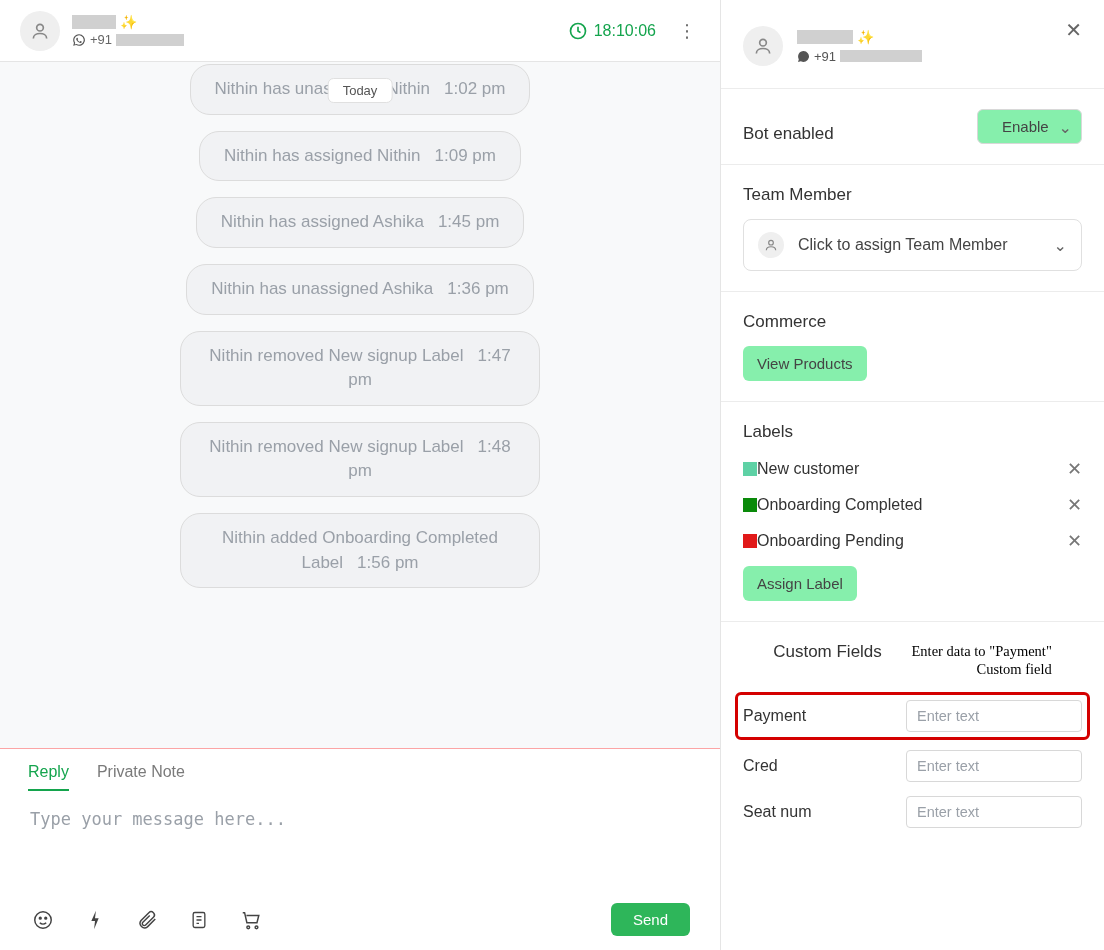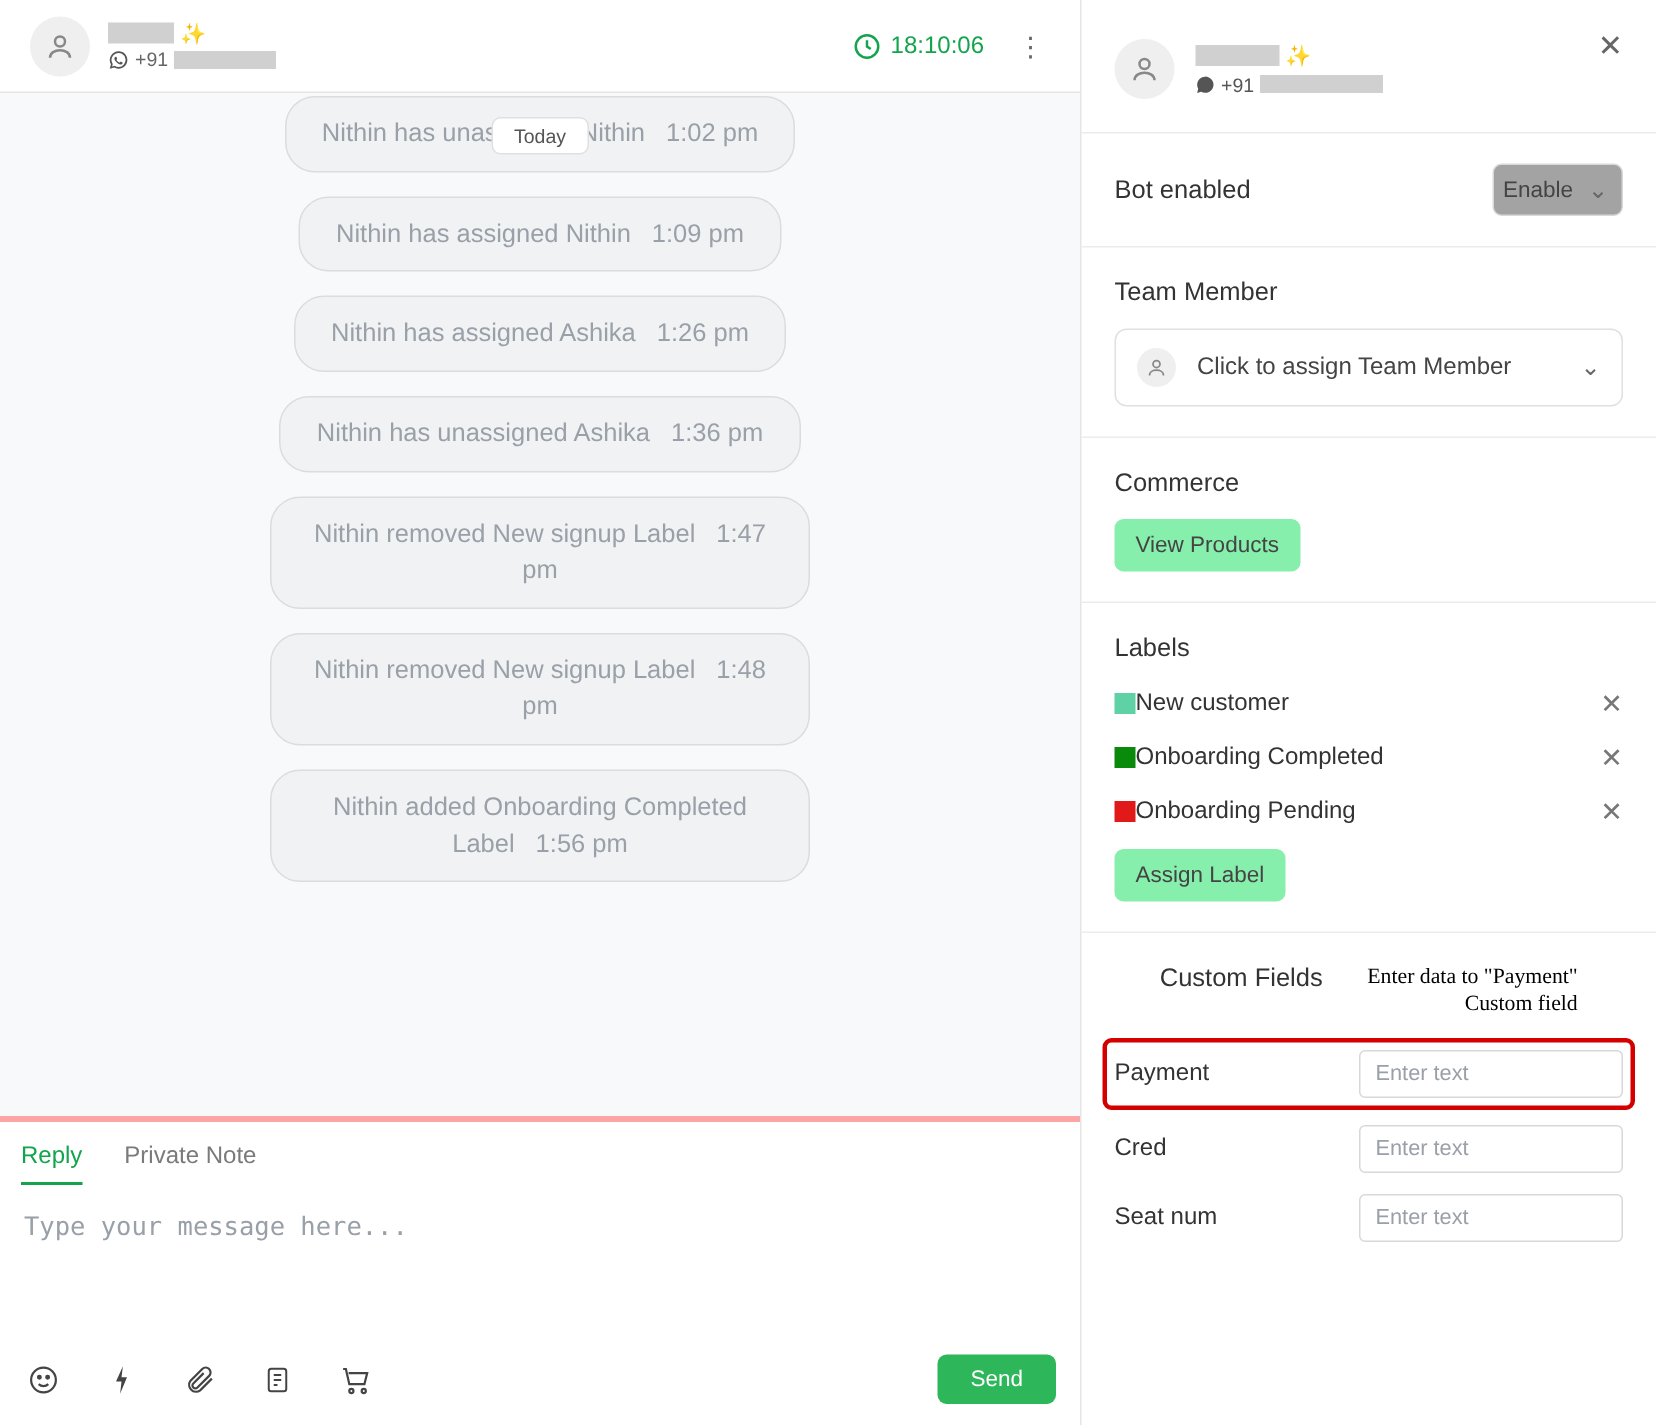--- a/index.html
+++ b/index.html
@@ -18,21 +18,21 @@
   .header-right { display:flex; align-items:center; gap:18px; }
   .clock-time { color:#14a44d; font-size:16px; font-weight:500; display:flex; align-items:center; gap:6px;}
   .more-btn { color:#666; font-size:18px; cursor:pointer; padding:4px;}
   
   .chat-body { flex:1; overflow:hidden; position:relative; padding: 10px 0; }
   .date-chip { position:absolute; top:16px; left:50%; transform:translateX(-50%); background:#fff; border:1px solid #e0e0e0; border-radius:6px; padding:4px 14px; font-size:13px; color:#555; z-index:2;}
   .sys-list { display:flex; flex-direction:column; align-items:center; gap:16px; padding-top:0;}
   .sys-msg { border:1px solid #dcdcdc; background:#f1f2f4; border-radius:20px; padding:12px 24px; color:#9aa0a8; font-size:17px; max-width:360px; text-align:center; line-height:1.45;}
   .sys-msg .time { margin-left:14px; }
 
-  .composer { background:#fff; border-top:4px solid #fca5a5; padding:0 14px; }
+  .composer { background:#fff; border-top:1px solid #fca5a5; padding:0 28px; }
   .tabs { display:flex; gap:28px; padding-top:14px; }
   .tab { font-size:16px; color:#7a7a7a; padding-bottom:8px; cursor:pointer; }
   .tab.active { color:#14a44d; border-bottom:2px solid #14a44d; }
   .compose-input { width:100%; border:none; outline:none; font-size:16px; color:#333; padding:18px 2px 10px; min-height:104px; resize:none; background:transparent;}
   .compose-input::placeholder{ color:#9aa0a8; font-size:17px;}
   .compose-bar { display:flex; align-items:center; justify-content:space-between; padding:4px 2px 14px; }
   .icon-row { display:flex; gap:26px; color:#555; font-size:20px;}
   .icon-row .ic { cursor:pointer; width:26px; height:26px; display:flex; align-items:center; justify-content:center;}
   .send-btn { background:#2eb65a; color:#fff; border:none; border-radius:6px; padding:8px 22px; font-size:15px; cursor:pointer;}
 
@@ -40,23 +40,23 @@
   .panel { position:absolute; right:0; top:0; width:384px; height:950px; border-left:1px solid #e5e5e5; background:#fff; overflow-y:auto; }
   .panel::-webkit-scrollbar{width:8px;} .panel::-webkit-scrollbar-thumb{background:#ddd;border-radius:4px;}
   .panel-close { position:absolute; top:18px; right:22px; font-size:20px; color:#666; cursor:pointer; z-index:3;}
   .panel-section { border-bottom:1px solid #ececec; padding:20px 22px; }
   .profile-sec { display:flex; align-items:center; gap:14px; padding:26px 22px 22px;}
   .profile-name { display:flex; align-items:center; gap:4px; font-size:15px;}
   .p-name-redact{display:inline-block;width:56px;height:14px;background:#d0d0d0;}
   .profile-phone { font-size:13px; color:#555; display:flex; align-items:center; gap:4px; margin-top:4px;}
   .p-phone-redact{display:inline-block;width:82px;height:12px;background:#d0d0d0;}
   
-  .row-between { display:flex; align-items:center; justify-content:space-between;gap:44px; }
+  .row-between { display:flex; align-items:flex-end; justify-content:space-between;gap:44px; }
   .sec-title { font-size:17px; color:#333; }
-  .enable-select { border:1px solid #d8d8d8; border-radius:6px; padding:8px 32px 8px 6px; font-size:15px; color:#444; background:#a3a3a3; appearance:none; position:relative;}
+  .enable-select { border:1px solid #d8d8d8; border-radius:6px; padding:8px 32px 8px 24px; font-size:15px; color:#444; background:#86efac; appearance:none; position:relative;}
   .select-wrap{position:relative;}
   .select-wrap .chev{position:absolute; right:10px; top:50%; transform:translateY(-50%); pointer-events:none; color:#666; font-size:16px;}
 
   .assign-box { margin-top:14px; border:1px solid #e0e0e0; border-radius:8px; padding:12px 14px; display:flex; align-items:center; gap:14px; cursor:pointer;}
   .assign-box .chev { margin-left:auto; color:#666;}
   .mini-avatar{width:26px;height:26px;border-radius:50%;background:#efefef;display:flex;align-items:center;justify-content:center;color:#888;font-size:14px;}
 
   .view-products-btn, .assign-label-btn { background:#86efac; border:none; border-radius:6px; padding:9px 14px; font-size:15px; color:#444; cursor:pointer; margin-top:14px;}
   
   .labels-list{ margin-top:16px; display:flex; flex-direction:column; gap:14px;}
@@ -111,21 +111,21 @@
       </div>
       <div class="more-btn">⋮</div>
     </div>
   </div>
 
   <div class="chat-body">
     <div class="date-chip">Today</div>
     <div class="sys-list" id="sys-list">
         <div class="sys-msg" style="margin-top: -8px;"><span>Nithin has unassigned Nithin</span><span class="time">1:02 pm</span></div>
         <div class="sys-msg"><span>Nithin has assigned Nithin</span><span class="time">1:09 pm</span></div>
-        <div class="sys-msg"><span>Nithin has assigned Ashika</span><span class="time">1:26 pm</span></div>
+        <div class="sys-msg"><span>Nithin has assigned Ashika</span><span class="time">1:45 pm</span></div>
         <div class="sys-msg"><span>Nithin has unassigned Ashika</span><span class="time">1:36 pm</span></div>
         <div class="sys-msg"><span>Nithin removed New signup Label</span><span class="time">1:47 pm</span></div>
         <div class="sys-msg"><span>Nithin removed New signup Label</span><span class="time">1:48 pm</span></div>
         <div class="sys-msg"><span>Nithin added Onboarding Completed Label</span><span class="time">1:56 pm</span></div>
       </div>
   </div>
 
   <div class="composer">
     <div class="tabs">
       <div class="tab active">Reply</div>

